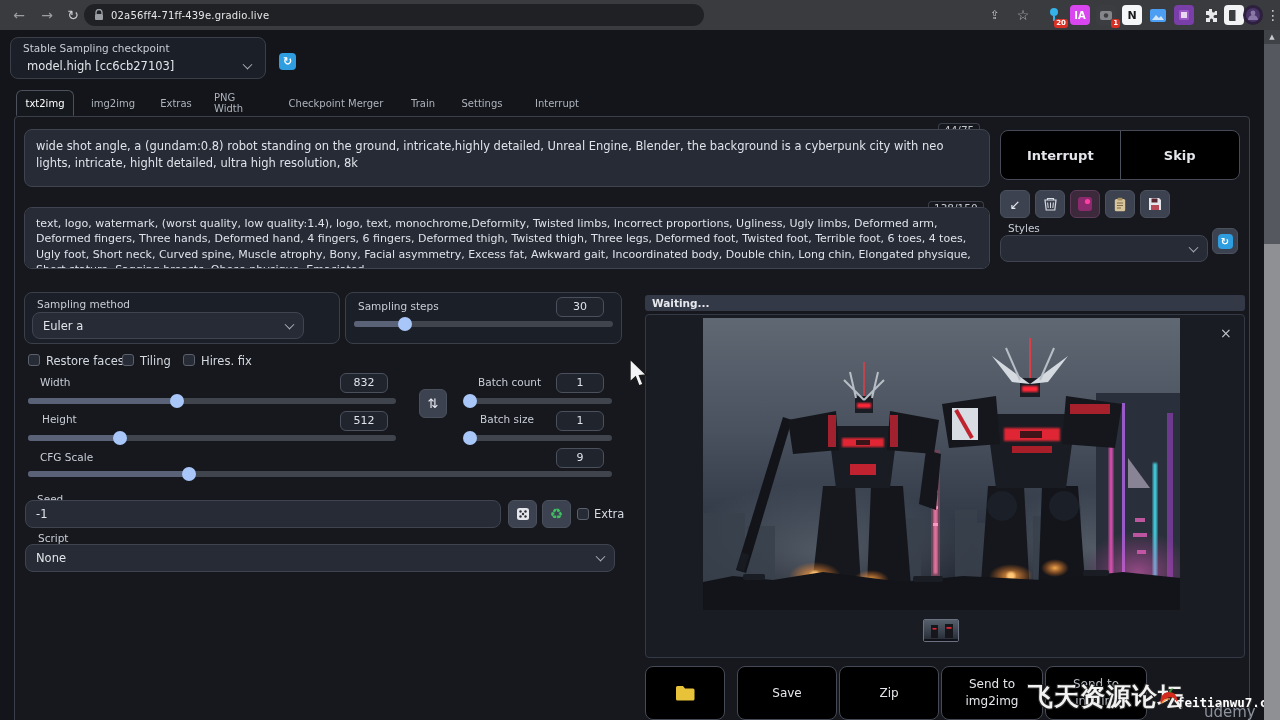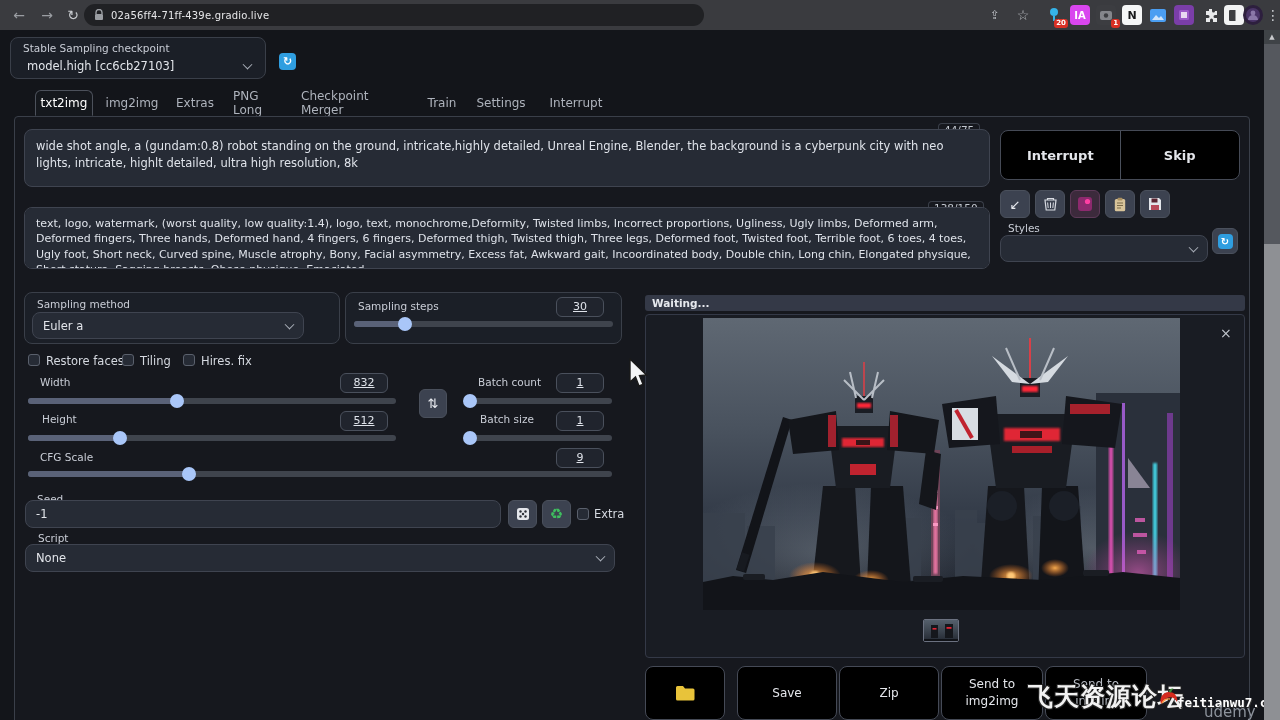--- a/index.html
+++ b/index.html
@@ -14,34 +14,34 @@
   #omnibox { position:absolute; left:84px; top:4px; width:620px; height:22px; background:#202124; border-radius:11px; display:flex; align-items:center; padding-left:10px; gap:7px; }
   #omnibox .url { color:#e6e7e9; font-size:10px; letter-spacing:.2px; }
   .ext-ic { position:absolute; top:5px; width:20px; height:20px; border-radius:4px; display:flex; align-items:center; justify-content:center; font-size:10px; color:#ddd; }
   .badge { position:absolute; right:-4px; bottom:-3px; background:#d93025; color:#fff; font-size:7px; padding:0 2px; border-radius:3px; line-height:9px; font-weight:bold; }
 
   
   .group { position:absolute; background:#1b1f27; border:1px solid #3a3f49; border-radius:8px; }
   .glabel { position:absolute; font-size:10.5px; color:#c9cdd6; }
   .select { position:absolute; background:#262b35; border:1px solid #3f4450; border-radius:8px; display:flex; align-items:center; padding:0 10px; font-size:11.5px; color:#e2e5ea; }
   .chev { position:absolute; right:10px; top:50%; width:7px; height:7px; border-right:1.6px solid #aab0ba; border-bottom:1.6px solid #aab0ba; transform:translateY(-70%) rotate(45deg); }
-  .numbox { position:absolute; width:48px; height:20px; background:#20242d; border:1px solid #4a505c; border-radius:6px; color:#dfe3ea; font-size:11px; text-align:center; line-height:18px;text-decoration:underline; }
+  .numbox { position:absolute; width:48px; height:20px; background:#20242d; border:1px solid #4a505c; border-radius:6px; color:#dfe3ea; font-size:11px; text-align:center; line-height:18px; }
   .track { position:absolute; height:6px; background:#3f444d; border-radius:3px; }
   .fill { position:absolute; left:0; top:0; height:6px; background:#5a6278; border-radius:3px; }
   .handle { position:absolute; width:14px; height:14px; border-radius:50%; background:#a9c6f8; top:-4px; }
   .cb { position:absolute; width:12px; height:12px; background:#262b35; border:1px solid #5a606c; border-radius:3px; }
   .cblabel { position:absolute; font-size:11.5px; color:#d5d9e0; }
   .btn { position:absolute; background:#000000; border:1px solid #454a56; border-radius:8px; color:#e4e6eb; display:flex; align-items:center; justify-content:center; font-size:12px; text-align:center; }
   .iconbtn { position:absolute; width:30px; height:28px; background:#3c4250; border:1px solid #4a505c; border-radius:6px; display:flex; align-items:center; justify-content:center; color:#e8eaef; font-size:13px; }
   .bluebtn { background:#2f9ee0; border-radius:4px; color:#fff; display:flex; align-items:center; justify-content:center; font-weight:bold; }
   textarea.parea { position:absolute; background:#262b35; border:1px solid #3f4450; border-radius:8px; resize:none; color:#dfe3ea; font-size:11.5px; line-height:1.5; padding:8px 11px; font-family:"DejaVu Sans","Liberation Sans",sans-serif; outline:none; }
   .counter { position:absolute; font-size:10.5px; color:#c3c8d0; background:#16181e; padding:0 5px; border:1px solid #3a3f49; border-bottom:none; border-radius:4px 4px 0 0; }
 
   
-  .tab { position:absolute; top:90px; height:26px; font-size:12px; color:#aeb3bc; display:flex; align-items:center; justify-content:center;margin-left:19px; }
+  .tab { position:absolute; top:90px; height:26px; font-size:10px; color:#aeb3bc; display:flex; align-items:center; justify-content:center; }
   .tab.active { color:#fff; background:#15181d; border:1px solid #4c515b; border-bottom:1px solid #15181d; border-radius:6px 6px 0 0; }
 
   #main-border { position:absolute; left:14px; top:116px; width:1236px; height:610px; border:1px solid #3a3f49; border-radius:4px; background:#16181e; }
 
   #progress { position:absolute; left:645px; top:295px; width:600px; height:16px; background:#343947; border-radius:3px; font-size:10.5px; font-weight:bold; color:#e6e9ee; display:flex; align-items:center; padding-left:7px; }
   #gallery { position:absolute; left:645px; top:314px; width:600px; height:344px; background:#191c23; border:1px solid #343947; border-radius:4px; }
   #genimg { position:absolute; left:703px; top:318px; width:477px; height:292px; background:#20252e; }
   #thumb { position:absolute; left:923px; top:619px; width:36px; height:23px; border:1px solid #6b7180; border-radius:2px; overflow:hidden; }
   #gal-close { position:absolute; left:1220px; top:325px; font-size:14px; color:#c0c5cd; }
 
@@ -129,21 +129,21 @@
     <div class="select" style="left:6px;top:18px;width:244px;height:20px;border:none;background:transparent">
       <span>model.high [cc6cb27103]</span>
       <span class="chev"></span>
     </div>
   </div>
   <div class="abs bluebtn" style="left:279px;top:53px;width:17px;height:17px;font-size:11px">↻</div>
 
   <div class="tab active" style="left:16px;width:58px">txt2img</div>
   <div class="tab" style="left:88px;width:50px">img2img</div>
   <div class="tab" style="left:154px;width:44px">Extras</div>
-  <div class="tab" style="left:214px;width:52px">PNG Long</div>
+  <div class="tab" style="left:214px;width:52px">PNG Width</div>
   <div class="tab" style="left:282px;width:108px">Checkpoint Merger</div>
   <div class="tab" style="left:406px;width:34px">Train</div>
   <div class="tab" style="left:456px;width:52px">Settings</div>
   <div class="tab" style="left:524px;width:66px">Interrupt</div>
 
   <div id="main-border"></div>
 
   <div class="counter" style="left:938px;top:123px">44/75</div>
   <textarea class="parea" style="left: 24px; top: 129px; width: 966px; height: 58px;" spellcheck="false">wide shot angle, a (gundam:0.8) robot standing on the ground, intricate,highly detailed, Unreal Engine, Blender, the background is a cyberpunk city with neo lights, intricate, highlt detailed, ultra high resolution, 8k</textarea>
 

